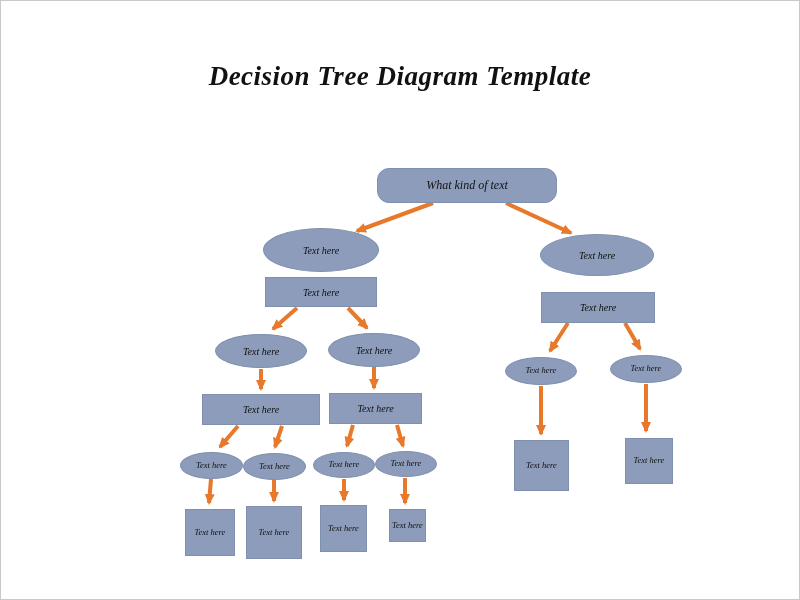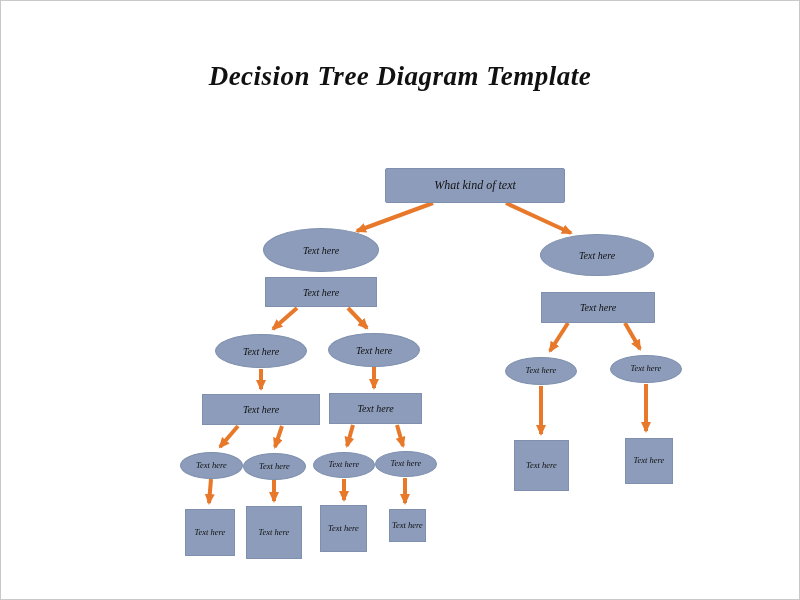--- a/index.html
+++ b/index.html
@@ -25,21 +25,21 @@
   .ah-head { fill:var(--arrow, #E8782A); }
   .node {
     position:absolute; box-sizing:border-box;
     background:var(--shape, #8C9CBA);
     border:1px solid var(--shape_border, #7E90AE);
     display:flex; align-items:center; justify-content:center;
     font-style:italic; font-size:10px; color:#111;
     text-align:center; line-height:1.1;
   }
   .ellipse { border-radius:50%; }
-  .round   { border-radius:2px; font-size:12px;margin-left:8px; }
+  .round   { border-radius:12px; font-size:12px; }
   .small   { font-size:8.5px; }
 </style>
 </head>
 <body>
 
 <div class="page">
 
   <div class="title">Decision Tree Diagram Template</div>
 
   <svg class="connector-layer" viewBox="0 0 800 600">

